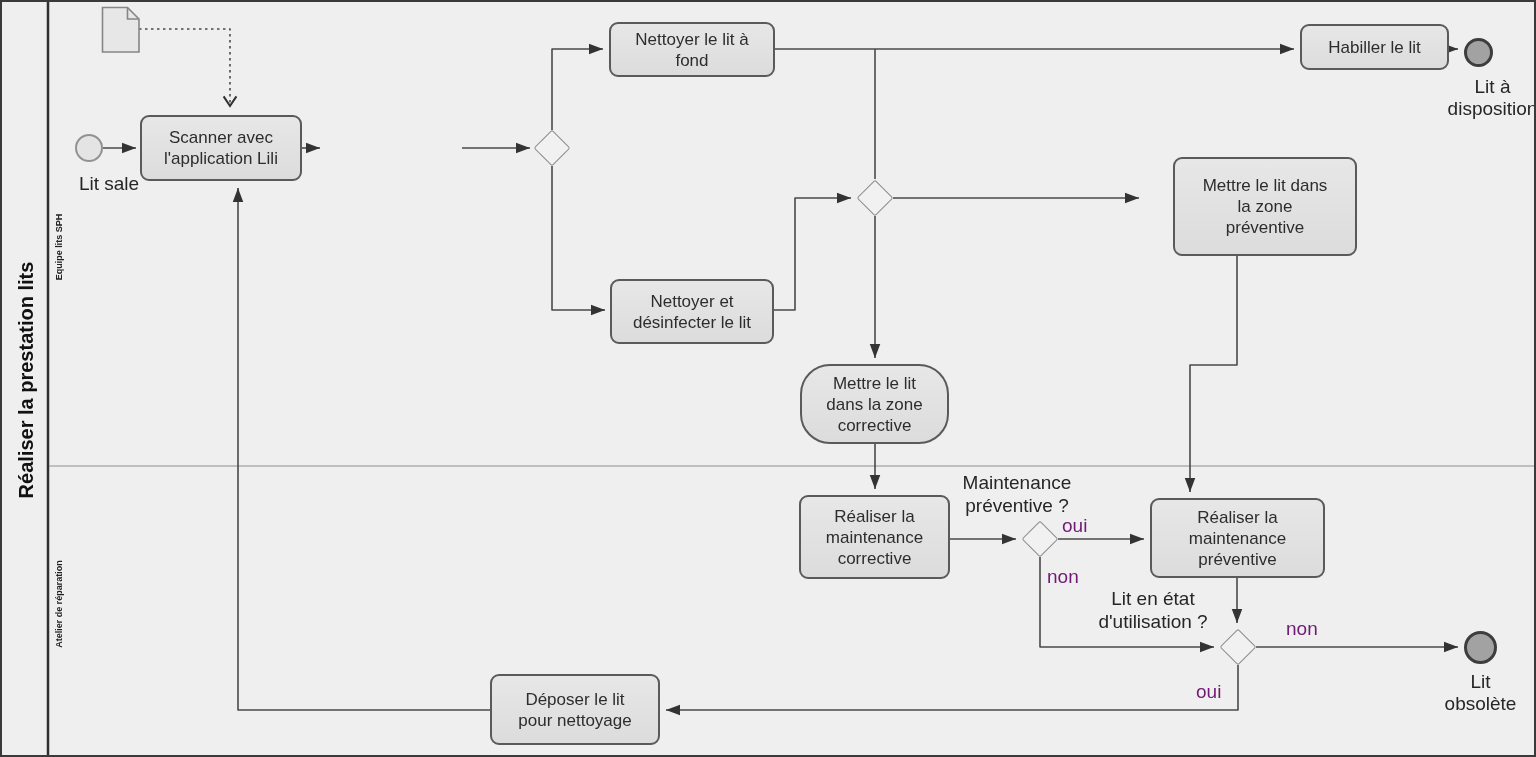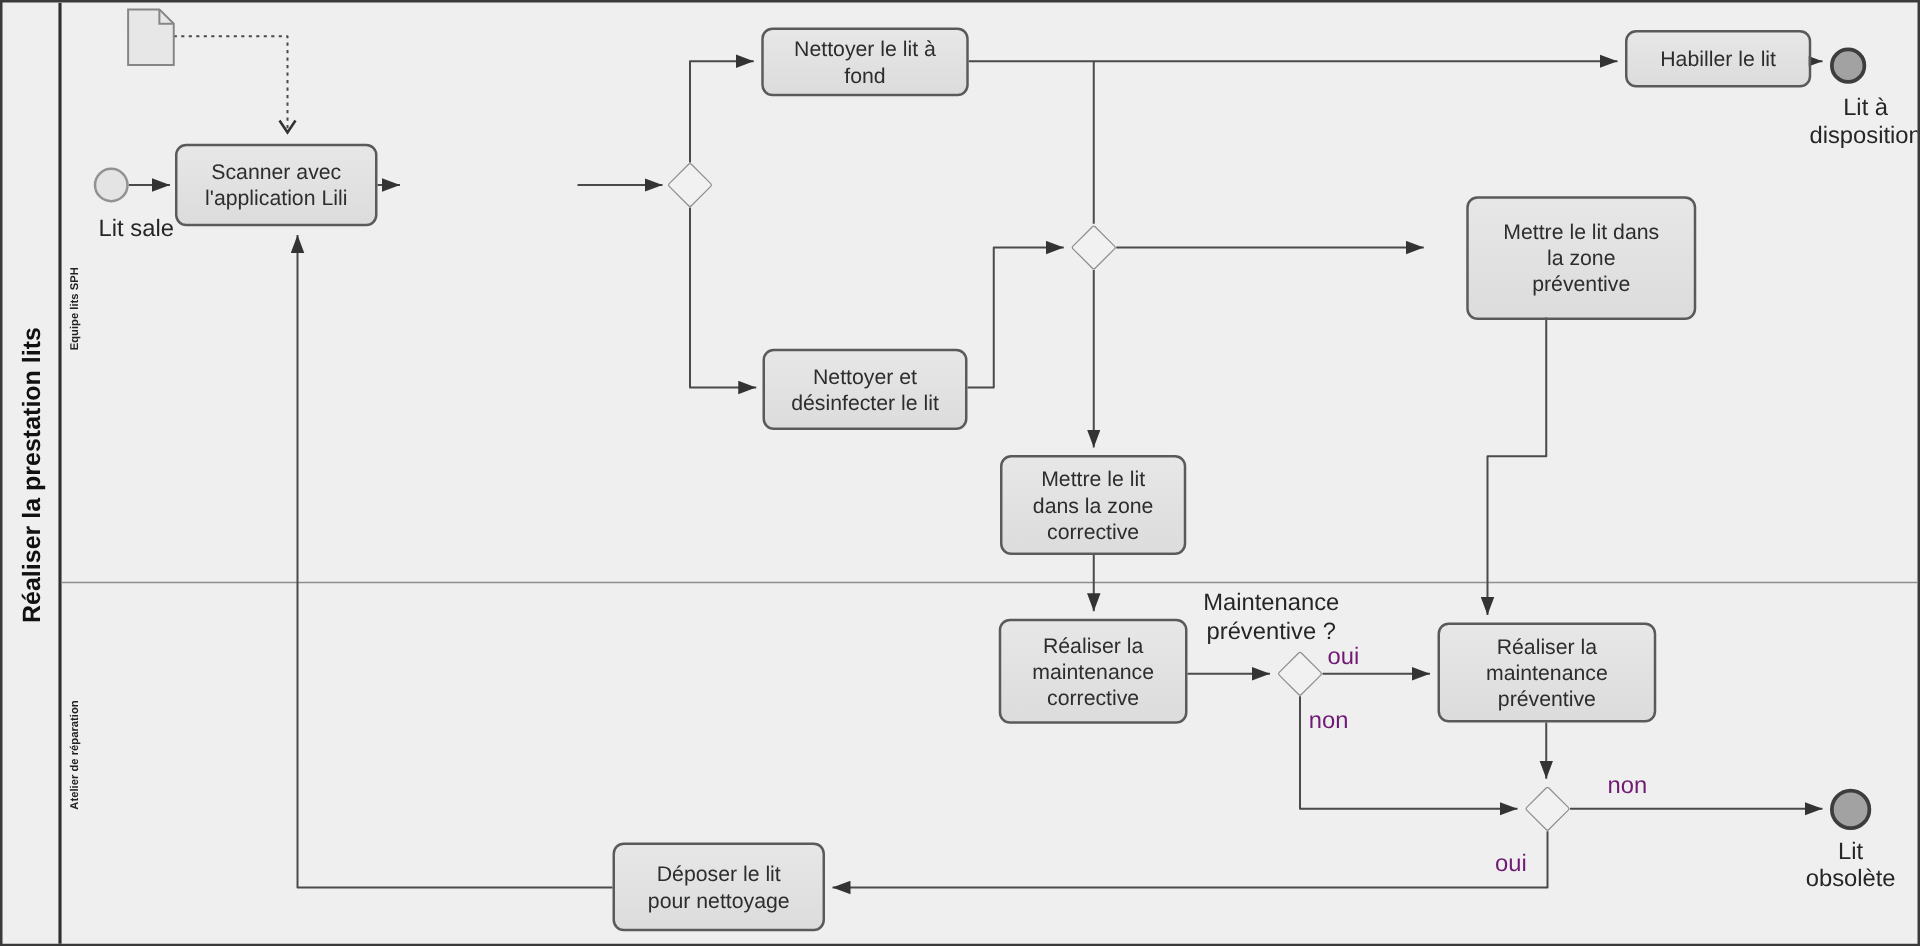--- a/index.html
+++ b/index.html
@@ -100,39 +100,41 @@
 
   <div class="task" style="left:138px;top:113px;width:162px;height:66px;">Scanner avec
 l'application Lili</div>
   <div class="task" style="left:608px;top:277px;width:164px;height:65px;">Nettoyer et
 désinfecter le lit</div>
   <div class="task" style="left:607px;top:20px;width:166px;height:55px;">Nettoyer le lit à
 fond</div>
   <div class="task" style="left:1143px;top:155px;width:184px;height:99px;margin-left:28px;">Mettre le lit dans
 la zone
 préventive</div>
-  <div class="task" style="left:798px;top:362px;width:149px;height:80px;">Mettre le lit
+  <div class="task" style="left:798px;top:362px;width:149px;height:80px;border-radius:30px;">Mettre le lit
 dans la zone
 corrective</div>
   <div class="task" style="left:797px;top:493px;width:151px;height:84px;">Réaliser la
 maintenance
 corrective</div>
   <div class="task" style="left:1148px;top:496px;width:175px;height:80px;">Réaliser la
 maintenance
 préventive</div>
   <div class="task" style="left:1298px;top:22px;width:149px;height:46px;">Habiller le lit</div>
   <div class="task" style="left:488px;top:672px;width:170px;height:71px;">Déposer le lit
 pour nettoyage</div>
 
   <div class="gateway" style="left:537px;top:133px;"></div>
   <div class="gateway" style="left:860px;top:183px;"></div>
   <div class="gateway" style="left:1025px;top:524px;"></div>
   <div class="gateway" style="left:1223px;top:632px;"></div>
 
   <div class="lbl" style="left:935px;top:469px;width:160px;line-height:23px;">Maintenance
 préventive ?</div>
+  <div class="lbl" style="left:1077px;top:585px;width:148px;line-height:23px;">Lit en état
+d'utilisation ?</div>
 
   <div class="branch" style="left:1060px;top:513px;">oui</div>
   <div class="branch" style="left:1045px;top:564px;">non</div>
   <div class="branch" style="left:1284px;top:616px;">non</div>
   <div class="branch" style="left:1194px;top:679px;">oui</div>
 
 </div>
 
 </body></html>

